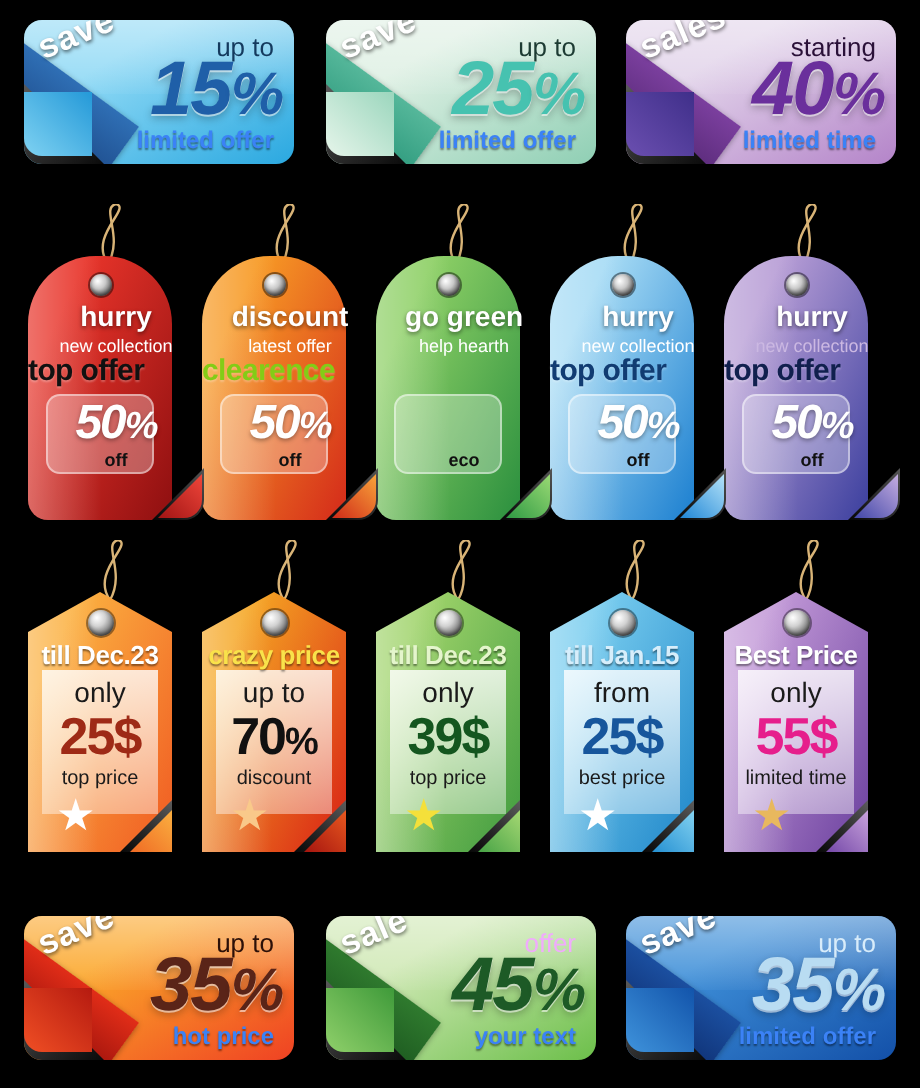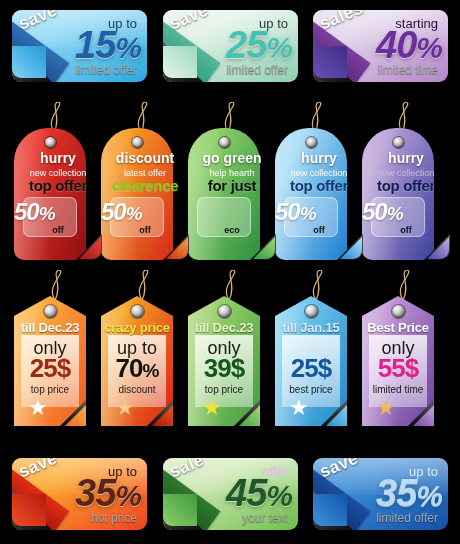--- a/index.html
+++ b/index.html
@@ -61,21 +61,21 @@
     font-size:13px; color:#1c1c1c; font-weight:normal;
   }
   .banner .big {
     position:absolute; right:6px; top:16px;
     font-size:38px; font-weight:bold; font-style:italic;
     letter-spacing:-1px; line-height:1;
   }
   .banner .big .pct { font-size:30px; }
   .banner .bottom-text {
     position:absolute; right:10px; bottom:5px;
-    font-size:12px; font-weight:normal; color:#a3a3a3;
+    font-size:12px; font-weight:bold; color:#3b82f6;
     text-shadow:0 1px 1px rgba(0,0,0,.45);
   }
 
   
   .hangtag {
     position:absolute;
     width: 88px; height: 132px;
   }
   .hangtag .string {
     position:absolute; left:26px; top:-26px; width:28px; height:30px;
@@ -102,32 +102,32 @@
     position:absolute; left:0; top:22px; width:100%;
     text-align:center; font-size:14px; font-weight:bold; color:#fff;
     text-shadow:0 1px 2px rgba(0,0,0,.5); z-index:3;
   }
   .hangtag .t2 {
     position:absolute; left:0; top:40px; width:100%;
     text-align:center; font-size:9px; z-index:3;
   }
   .hangtag .t3 {
     position:absolute; left:0; top:49px; width:100%;
-    text-align:center; font-size:15px; font-weight:bold; z-index:3;
+    text-align:left; font-size:15px; font-weight:bold; z-index:3;
     letter-spacing:-.3px;
   }
   .hangtag .plate {
     position:absolute; left:9px; top:69px; width:54px; height:40px;
     border-radius:7px; z-index:3;
     background: rgba(255,255,255,.30);
     border:1px solid rgba(255,255,255,.45);
   }
   .hangtag .amount {
     position:absolute; left:0; top:70px; width:100%;
-    text-align:left; font-size:24px; font-weight:bold; font-style:italic;
+    text-align:center; font-size:24px; font-weight:bold; font-style:italic;
     color:#fff; z-index:4; letter-spacing:-1px;
     text-shadow:0 1px 2px rgba(0,0,0,.35);
   }
   .hangtag .amount .pct { font-size:19px; }
   .hangtag .suffix {
     position:absolute; left:0; top:97px; width:100%;
     text-align:center; font-size:9px; font-weight:bold; color:#111; z-index:4;
   }
   .hangtag .corner {
     position:absolute; right:0; bottom:0; width:26px; height:26px; z-index:5;
@@ -174,21 +174,21 @@
     text-align:center; font-size:13px; font-weight:bold; z-index:4;
     letter-spacing:-.2px;
   }
   .ptag .panel {
     position:absolute; left:7px; top:39px; width:58px; height:72px;
     background: linear-gradient(to bottom, rgba(255,255,255,.80), rgba(255,255,255,.42));
     z-index:2;
   }
   .ptag .lead {
     position:absolute; left:0; top:42px; width:100%;
-    text-align:center; font-size:18px; color:#1a1a1a; z-index:4;
+    text-align:center; font-size:14px; color:#1a1a1a; z-index:4;
   }
   .ptag .amount {
     position:absolute; left:0; top:57px; width:100%;
     text-align:center; font-size:26px; font-weight:bold; z-index:4;
     letter-spacing:-1px;
   }
   .ptag .amount .pct { font-size:19px; }
   .ptag .foot {
     position:absolute; left:0; top:88px; width:100%;
     text-align:center; font-size:10px; color:#1a1a1a; z-index:4;
@@ -306,21 +306,20 @@
         <path d="M14 30 C 4 16, 26 2, 18 0" fill="none" stroke="#d9b477" stroke-width="1.2"></path>
         <path d="M14 30 C 22 16, 10 2, 18 0" fill="none" stroke="#d9b477" stroke-width="1.2"></path>
       </svg>
     <div class="body">
         <div class="bg" style="background: linear-gradient(115deg, rgb(142, 208, 102) 0%, rgb(142, 208, 102) 22%, rgb(42, 143, 62) 100%);"></div>
         <div class="sheen"></div>
       </div>
     <div class="eyelet"></div>
     <div class="t1" style="color: rgb(255, 255, 255);">go green</div>
     <div class="t2" style="color: rgb(255, 255, 255);">help hearth</div>
-    <div class="t3" style="color: rgb(16, 16, 16); text-shadow: rgba(255, 255, 255, 0.25) 0px 1px 1px;">for just</div>
     <div class="plate"></div>
     <div class="suffix">eco</div>
     <div class="corner">
         <div class="tri"></div>
         <div class="peel" style="background: linear-gradient(225deg, rgb(154, 218, 116) 0%, rgb(47, 154, 68) 100%);"></div>
       </div>
   </div>
 
   <div class="hangtag" id="h3" style="left:275px; top:128px;">
     <svg class="string" viewBox="0 0 28 30">
@@ -437,20 +436,21 @@
         <path d="M15 30 C 5 16, 27 2, 19 0" fill="none" stroke="#d9b477" stroke-width="1.2"></path>
         <path d="M15 30 C 23 16, 11 2, 19 0" fill="none" stroke="#d9b477" stroke-width="1.2"></path>
       </svg>
     <div class="body">
         <div class="bg" style="background: linear-gradient(115deg, rgb(121, 205, 239) 0%, rgb(121, 205, 239) 20%, rgb(30, 134, 201) 100%);"></div>
         <div class="sheen"></div>
       </div>
     <div class="panel"></div>
     <div class="eyelet"></div>
     <div class="header" style="color: rgb(215, 238, 251); text-shadow: rgba(0, 0, 0, 0.45) 0px 1px 1px;">till Jan.15</div>
+    <div class="lead">from</div>
     <div class="amount" style="color: rgb(23, 86, 156);"><span>25$</span><span class="pct"></span></div>
     <div class="foot">best price</div>
     <div class="star" style="color: rgb(255, 255, 255);">★</div>
     <div class="corner">
         <div class="tri"></div>
         <div class="peel" style="background: linear-gradient(225deg, rgb(131, 210, 241) 0%, rgb(37, 144, 210) 100%);"></div>
       </div>
   </div>
 
   <div class="ptag" id="p4" style="left:362px; top:296px;">

